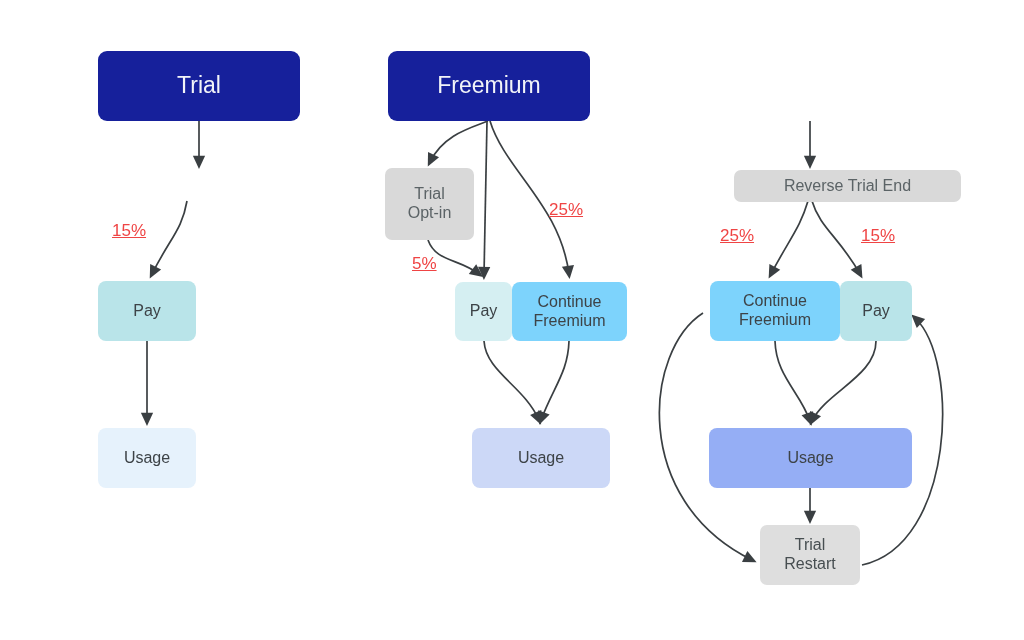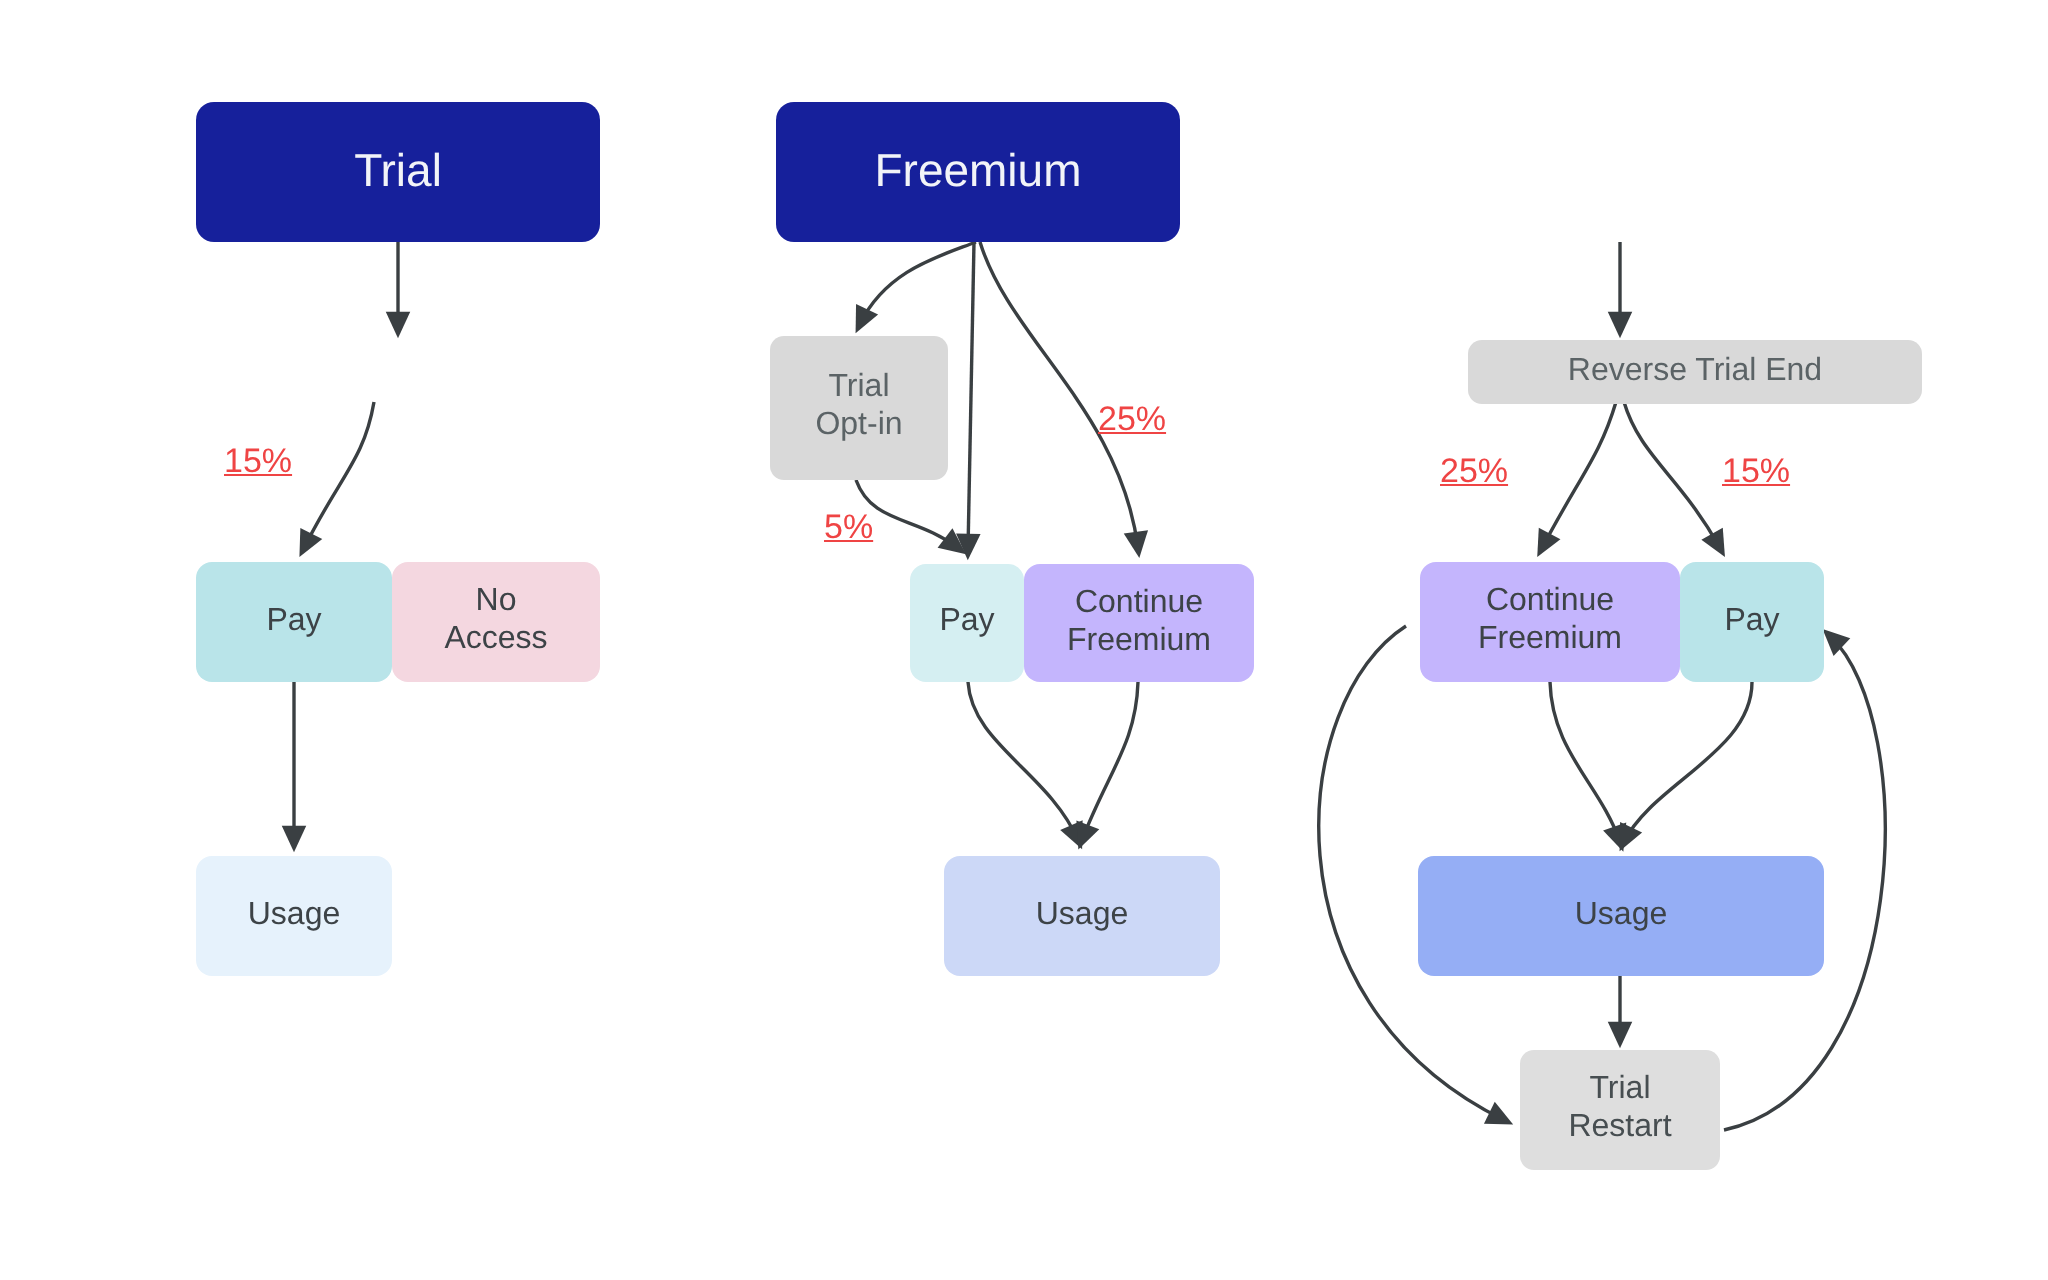--- a/index.html
+++ b/index.html
@@ -63,21 +63,21 @@
   }
   .node.pay-light {
     background: #d5eff2;
     font-size: 16px;
   }
   .node.noaccess {
     background: #f4d7e0;
     font-size: 16px;
   }
   .node.continue {
-    background: #c4b5fd;
+    background: #7dd3fc;
     font-size: 16px;
   }
   .node.usage-light {
     background: #e6f2fc;
     font-size: 16px;
   }
   .node.usage-mid {
     background: #ccd8f7;
     font-size: 16px;
   }
@@ -130,24 +130,20 @@
     <span>Trial</span>
   </div>
 
 
   <div class="edge-label" style="left:112px; top:221px;">15%</div>
 
   <div class="node pay" style="left:98px; top:281px; width:98px; height:60px;">
     <span>Pay</span>
   </div>
 
-  <div class="node noaccess" style="left:196px; top:281px; width:104px; height:60px;">
-    <span>No
-Access</span>
-  </div>
 
   <div class="node usage-light" style="left:98px; top:428px; width:98px; height:60px;">
     <span>Usage</span>
   </div>
 
   <div class="node header" style="left:388px; top:51px; width:202px; height:70px;">
     <span>Freemium</span>
   </div>
 
   <div class="node phase" style="left:385px; top:168px; width:89px; height:72px;">

